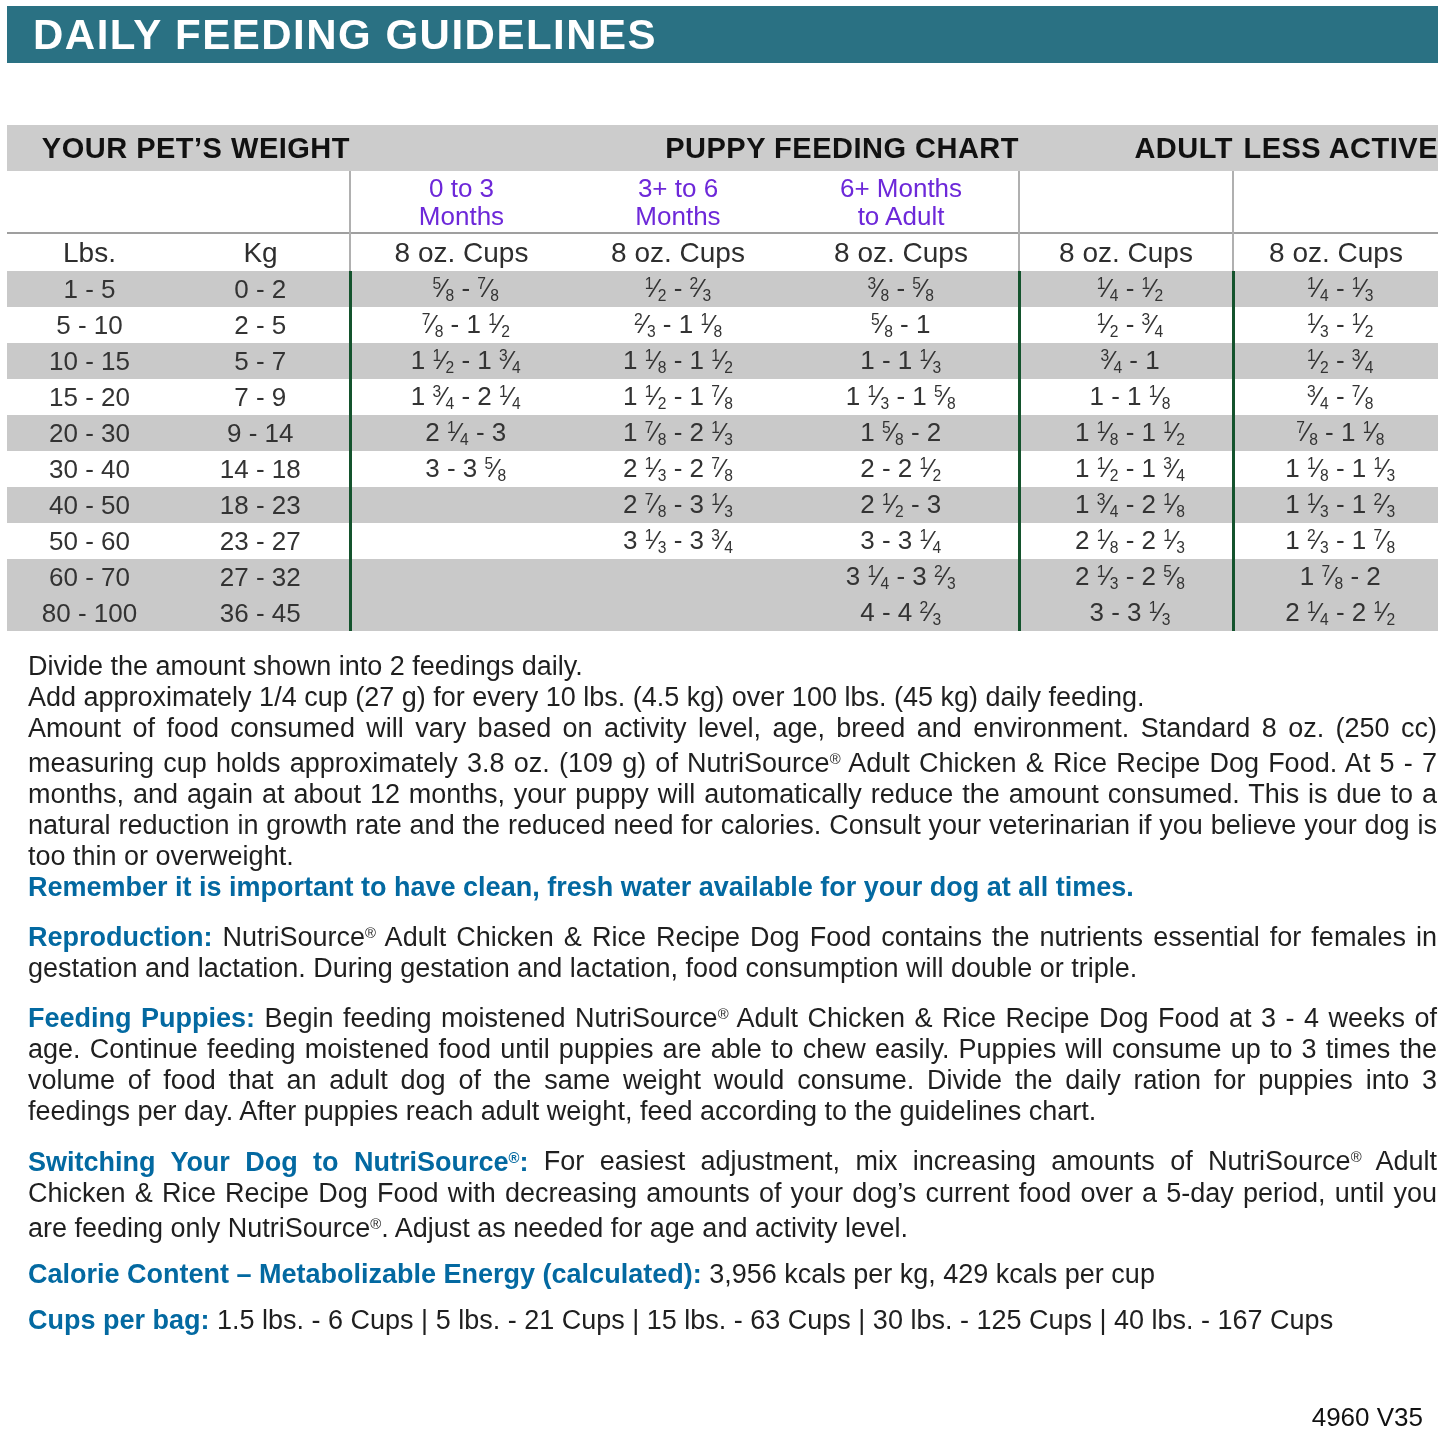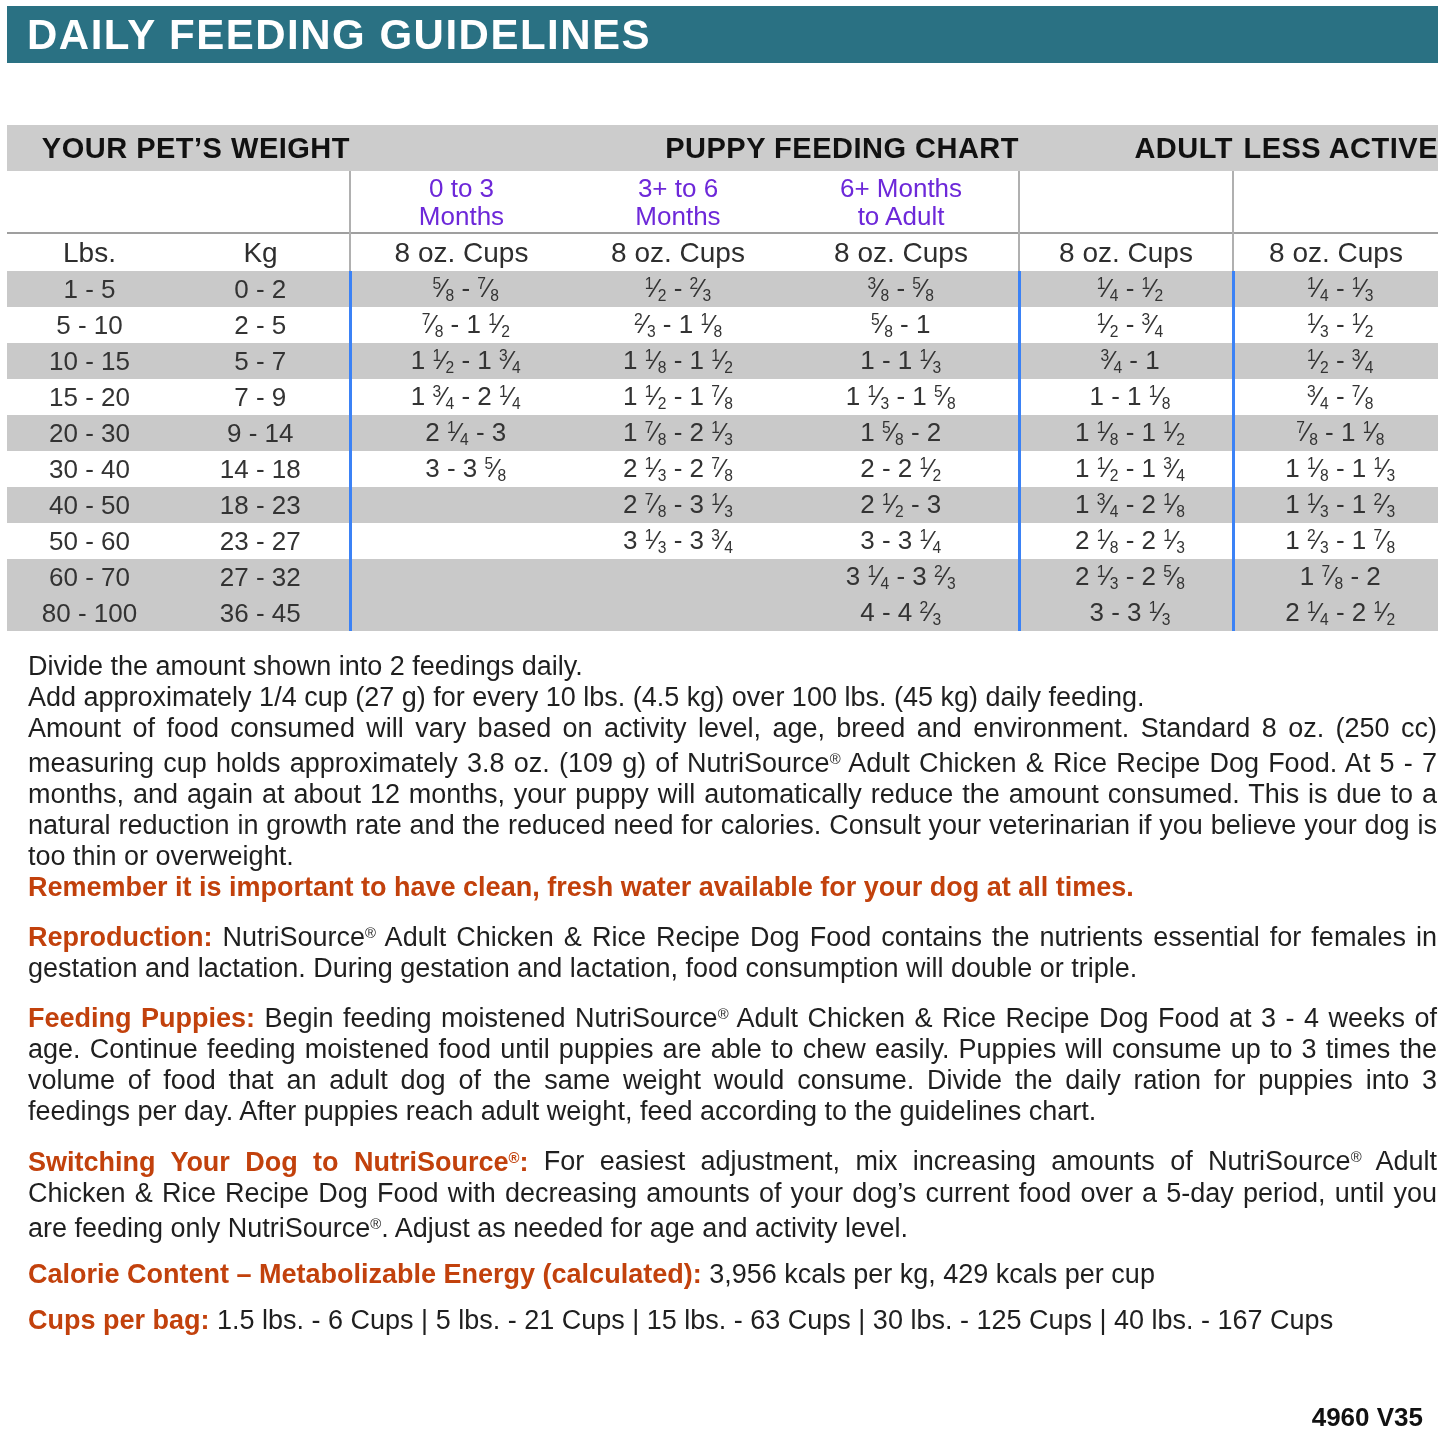--- a/index.html
+++ b/index.html
@@ -3,21 +3,21 @@
 <meta charset="utf-8">
 <style>
   * { box-sizing: border-box; }
   html,body { margin:0; padding:0; }
   body {
     width:1445px; height:1443px; background:#ffffff; overflow:hidden;
     font-family:"Liberation Sans", sans-serif; color:#1f1f1f; position:relative;
   }
   .title-bar {
     margin:6px 7px 0 7px; height:57px; background:#2a7183;
-    display:flex; align-items:center; padding-left:20px;
+    display:flex; align-items:center; padding-left:26px;
   }
   .title-bar span {
     color:#ffffff; font-size:42px; font-weight:700; letter-spacing:1.5px;
   }
   table.feeding {
     margin:62px 7px 0 7px; width:1431px; border-collapse:collapse; table-layout:fixed;
   }
   table.feeding th, table.feeding td { padding:0; font-weight:normal; }
   tr.group-row th {
     background:#cccccc; height:46px; font-size:29px; font-weight:700;
@@ -29,33 +29,33 @@
   }
   tr.unit-row th {
     height:38px; font-size:28px; color:#2e2e2e; text-align:center;
     border-top:2px solid #9f9f9f;
   }
   .vl-h { border-left:2px solid #b0b0b0; }
   tbody td {
     height:36px; font-size:26px; color:#333; text-align:center; vertical-align:middle;
   }
   tbody tr.gray td { background:#c9c9c9; }
-  tbody td.vl { border-left:3px solid #3b82f6;padding-left:8px; }
+  tbody td.vl { border-left:3px solid #14532d;padding-left:8px; }
   .fr { white-space:nowrap; }
   .fr sup { font-size:0.60em; vertical-align:0.52em; }
   .fr sub { font-size:0.60em; vertical-align:-0.28em; }
   .notes { margin:20px 8px 0 28px; }
   .notes p {
     margin:0; font-size:27px; line-height:31px; text-align:justify; color:#1f1f1f;
   }
   .notes p.gap { margin-top:15px; }
-  .notes b { font-weight:700; color:#c2410c; }
+  .notes b { font-weight:700; color:#0369a1; }
   sup.reg { font-size:0.55em; vertical-align:0.55em; }
   .footer-code {
-    position:absolute; right:22px; bottom:10px; font-size:26px; font-weight:700; color:#111;
+    position:absolute; right:22px; bottom:10px; font-size:26px; font-weight:400; color:#111;
   }
 </style>
 </head>
 <body>
 
 <div class="title-bar">
   <span>DAILY FEEDING GUIDELINES</span>
 </div>
 
 <table class="feeding">

